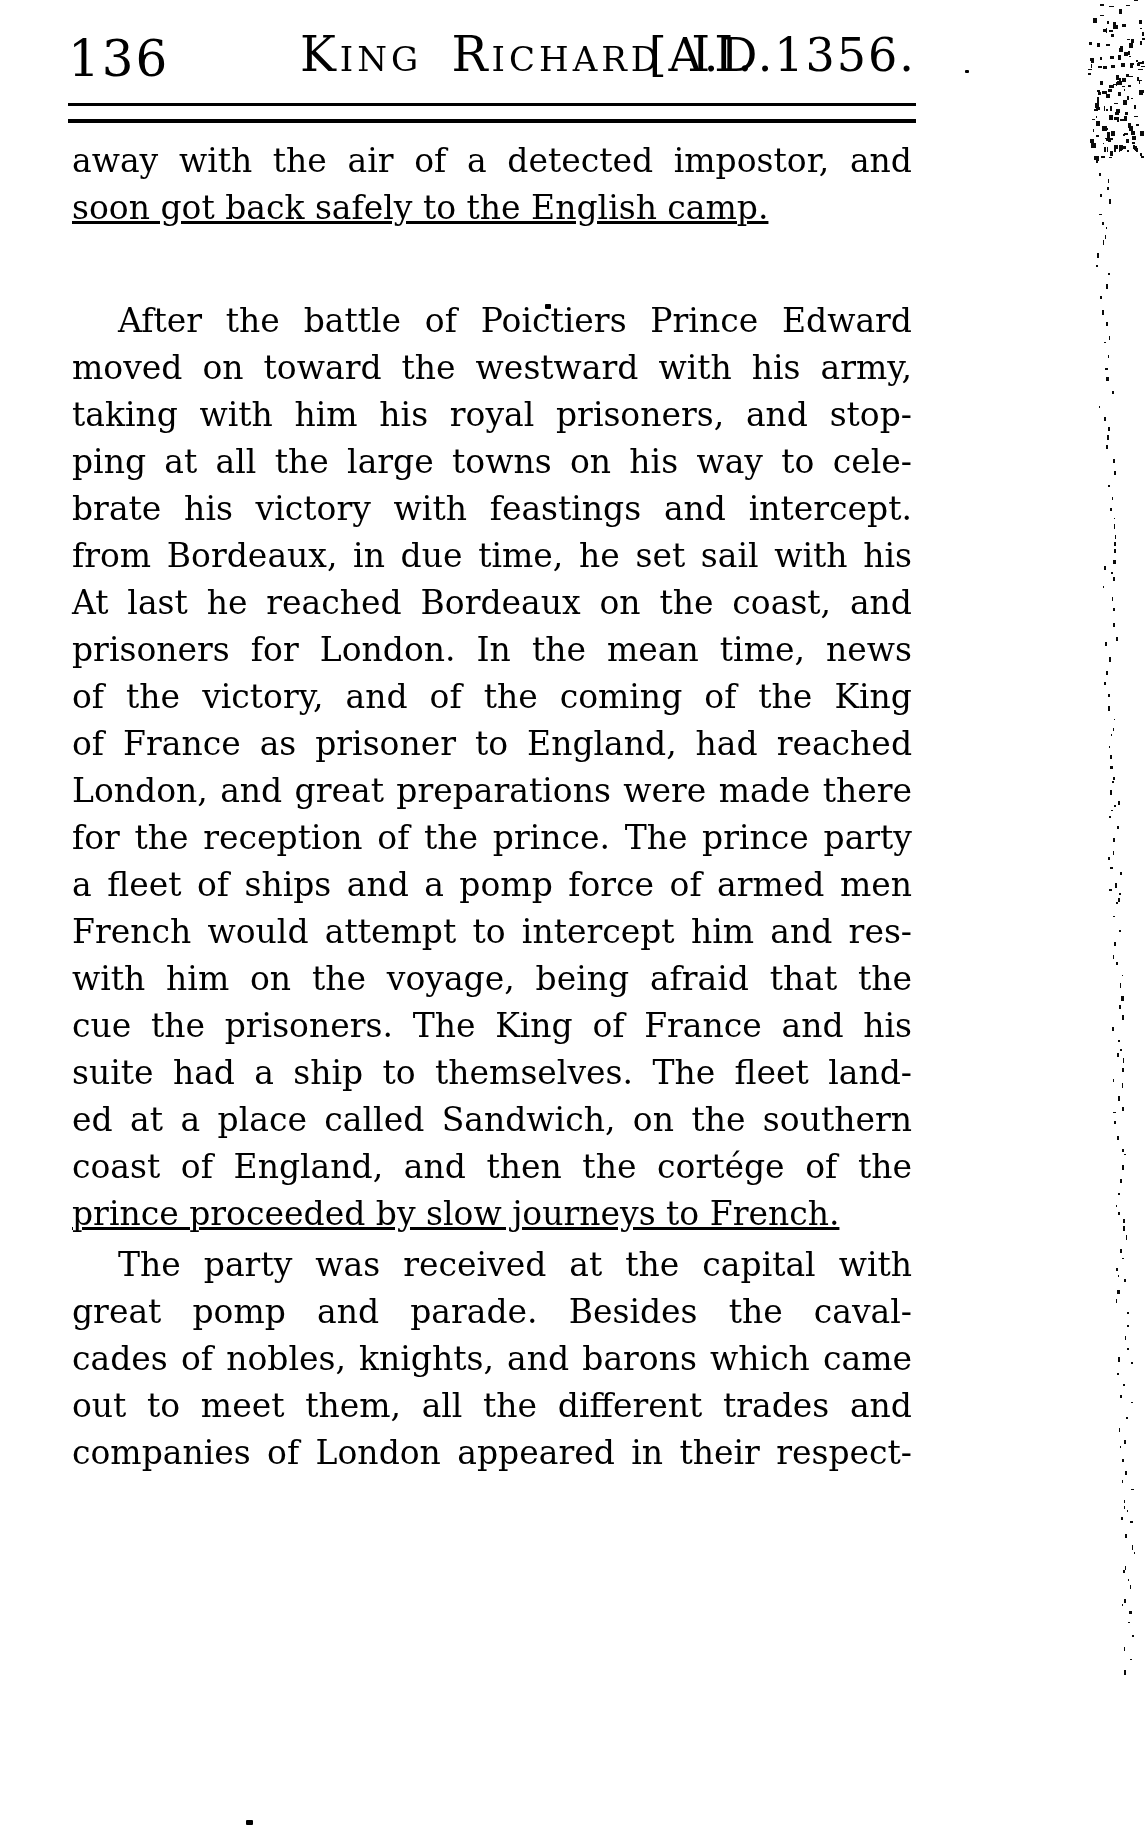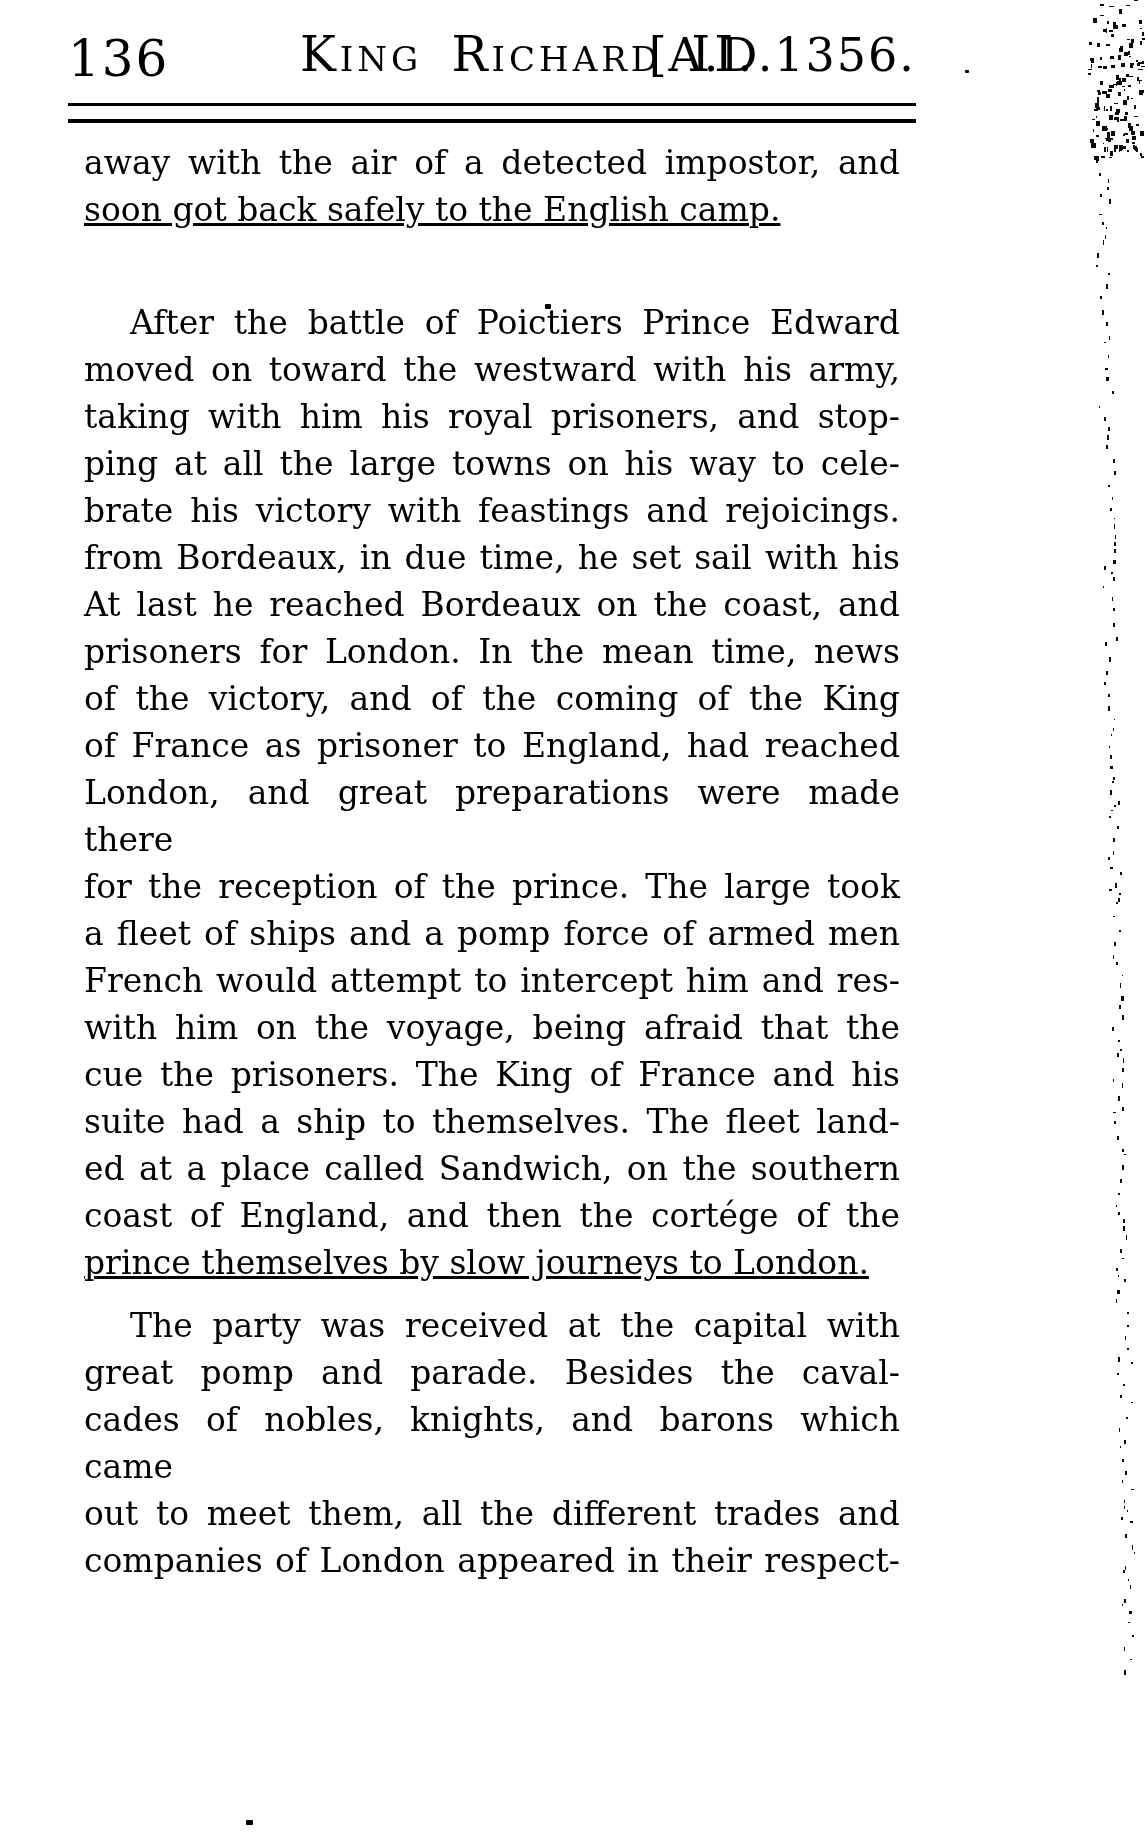--- a/index.html
+++ b/index.html
@@ -36,21 +36,21 @@
   .rule2{height:4px;margin-top:13px;}
   .running-head{
     margin-top:5px;
     text-align:center;
     font-weight:bold;
     font-size:24px;line-height:32px;
     letter-spacing:0.5px;
   }
   
   .body{margin-top:14px;font-size:33px;}
-  .paragraph{margin:16px;}
+  .paragraph{margin:4px;}
   .paragraph.gap-before{margin-top:66px;}
   .line{
     line-height:47px;
     text-align:justify;
     text-align-last:justify;
   }
   .line.last{text-align-last:left;text-decoration:underline;}
   .line.indent{text-indent:46px;}
   
   .dot{position:absolute;background:#000;border-radius:1px;}
@@ -393,36 +393,36 @@
     <div class="body" id="body">
         <div class="paragraph">
           <div class="line">away with the air of a detected impostor, and</div>
           <div class="line last">soon got back safely to the English camp.</div>
         </div>
         <div class="paragraph gap-before">
           <div class="line indent">After the battle of Poictiers Prince Edward</div>
           <div class="line">moved on toward the westward with his army,</div>
           <div class="line">taking with him his royal prisoners, and stop-</div>
           <div class="line">ping at all the large towns on his way to cele-</div>
-          <div class="line">brate his victory with feastings and rejoicings.</div>
+          <div class="line">brate his victory with feastings and intercept.</div>
           <div class="line">from Bordeaux, in due time, he set sail with his</div>
           <div class="line">At last he reached Bordeaux on the coast, and</div>
           <div class="line">prisoners for London. In the mean time, news</div>
           <div class="line">of the victory, and of the coming of the King</div>
           <div class="line">of France as prisoner to England, had reached</div>
           <div class="line">London, and great preparations were made there</div>
-          <div class="line">for the reception of the prince. The large took</div>
+          <div class="line">for the reception of the prince. The prince party</div>
           <div class="line">a fleet of ships and a pomp force of armed men</div>
           <div class="line">French would attempt to intercept him and res-</div>
           <div class="line">with him on the voyage, being afraid that the</div>
           <div class="line">cue the prisoners. The King of France and his</div>
           <div class="line">suite had a ship to themselves. The fleet land-</div>
           <div class="line">ed at a place called Sandwich, on the southern</div>
           <div class="line">coast of England, and then the cortége of the</div>
-          <div class="line last">prince themselves by slow journeys to London.</div>
+          <div class="line last">prince proceeded by slow journeys to French.</div>
         </div>
         <div class="paragraph">
           <div class="line indent">The party was received at the capital with</div>
           <div class="line">great pomp and parade. Besides the caval-</div>
           <div class="line">cades of nobles, knights, and barons which came</div>
           <div class="line">out to meet them, all the different trades and</div>
           <div class="line">companies of London appeared in their respect-</div>
         </div>
       </div>
 

